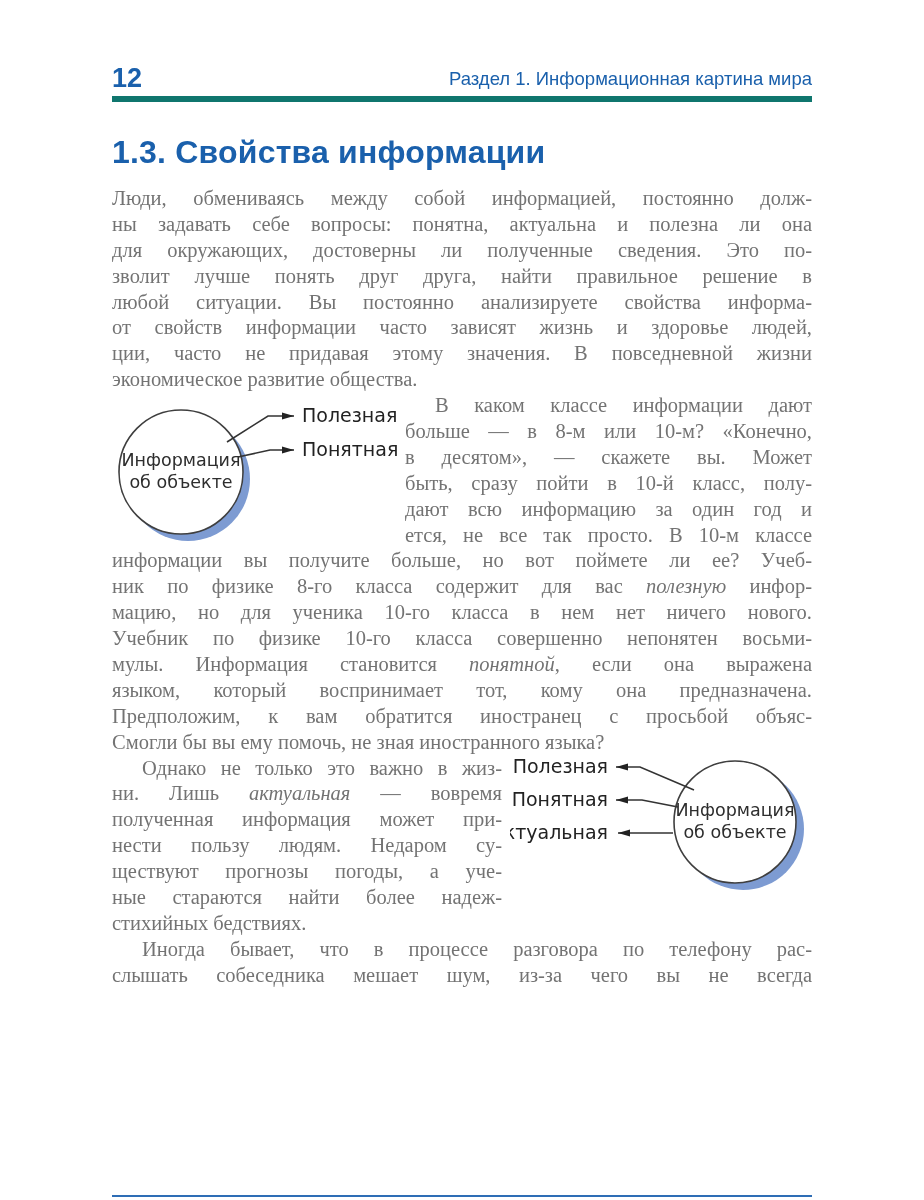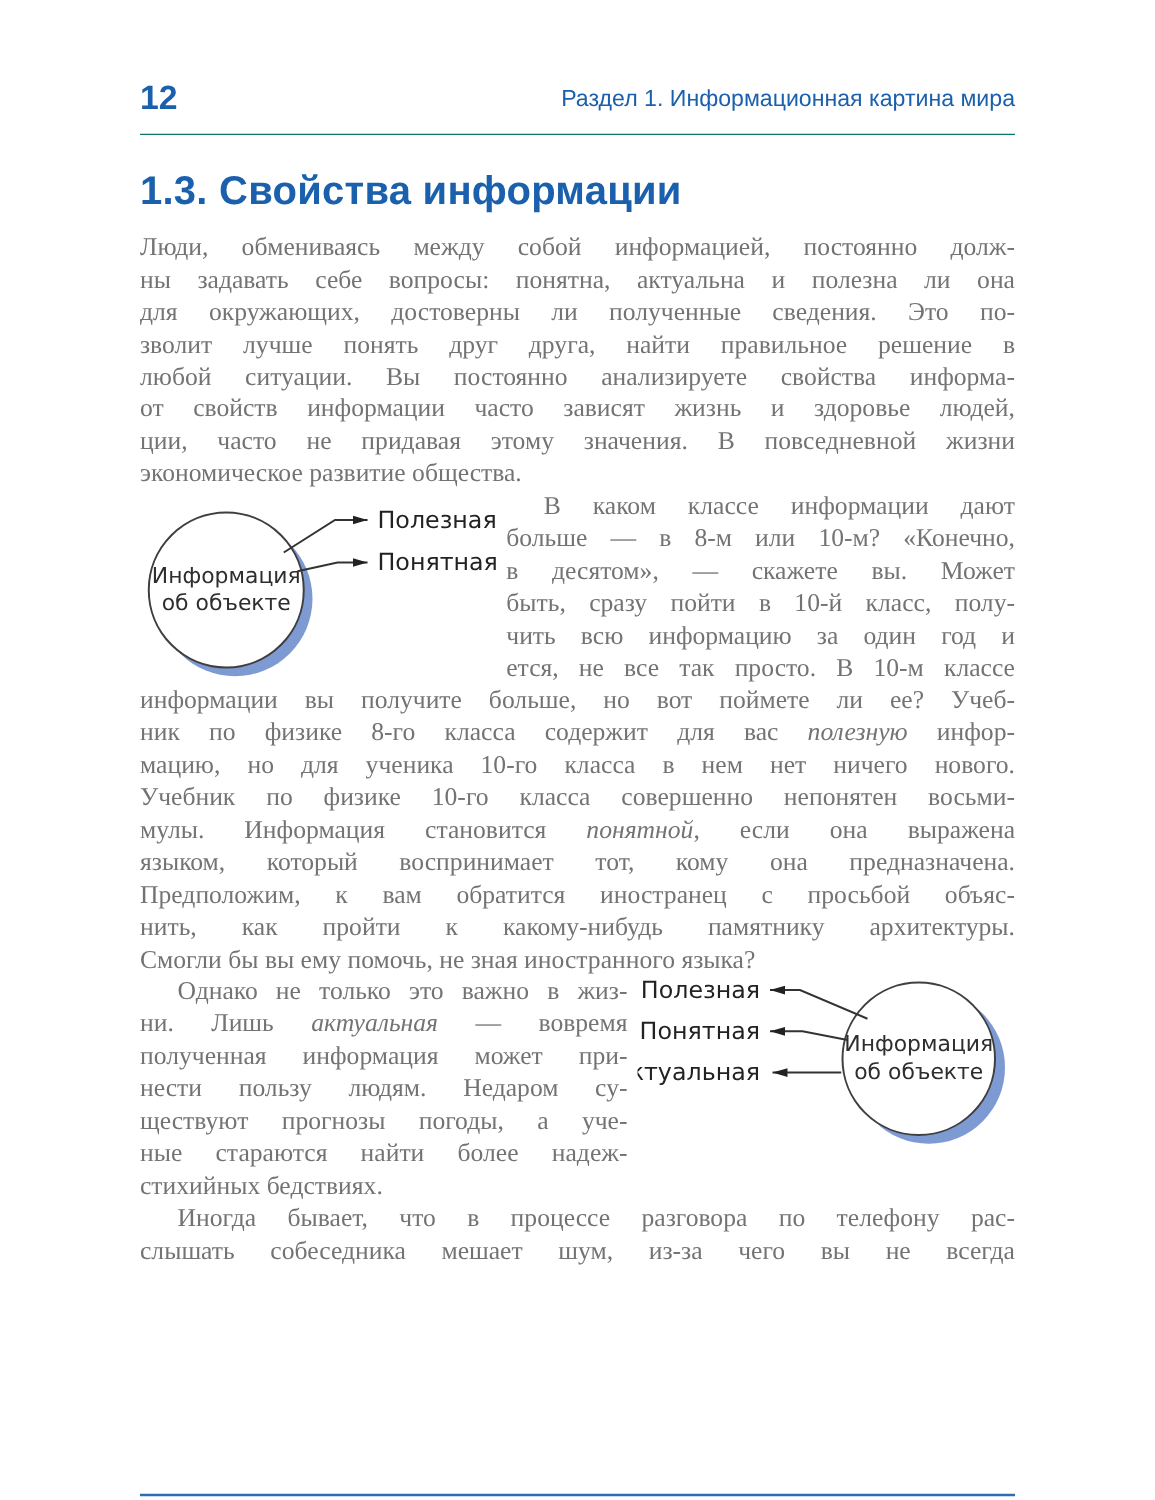--- a/index.html
+++ b/index.html
@@ -4,21 +4,21 @@
 <style>
   html,body{margin:0;padding:0;background:#ffffff;}
   .page{
     position:relative; width:924px; height:1200px; background:#ffffff;
     overflow:hidden; font-family:"Liberation Serif", serif;
   }
   
   .header{
     position:absolute; left:112px; right:112px; top:64px;
     display:flex; justify-content:space-between; align-items:flex-end;
-    border-bottom:1px solid #0f766e; padding-bottom:15px;
+    border-bottom:6px solid #0f766e; padding-bottom:4px;
     font-family:"Liberation Sans", sans-serif; color:#1a60ac;
   }
   .page-num{font-size:27px; font-weight:bold; line-height:28px;}
   .running{font-size:18.5px; line-height:22px; padding-bottom:2px;}
   
   .section-title{
     position:absolute; left:112px; top:134px;
     font-family:"Liberation Sans", sans-serif; font-weight:bold;
     font-size:32px; color:#1a60ac; letter-spacing:0.2px;
   }
@@ -86,34 +86,33 @@
         <path d="M119,49 L160,23 L186,23" fill="none" stroke="#333333" stroke-width="1.6" marker-end="url(#arrowR)"></path>
         <path d="M130,64 L162,57 L186,57" fill="none" stroke="#333333" stroke-width="1.6" marker-end="url(#arrowR)"></path>
         <text class="arrow-label" x="194" y="29">Полезная</text>
         <text class="arrow-label" x="194" y="63">Понятная</text>
       </svg>
       <div id="block-d1-lines" class="d1-lines">
           <div class="line indent">В каком классе информации дают</div>
           <div class="line">больше — в 8-м или 10-м? «Конечно,</div>
           <div class="line">в десятом», — скажете вы. Может</div>
           <div class="line">быть, сразу пойти в 10-й класс, полу-</div>
-          <div class="line">чить всю информацию за один год и</div>
+          <div class="line">дают всю информацию за один год и</div>
           <div class="line">ется, не все так просто. В 10-м классе</div>
         </div>
     </div>
 
     <div id="block-p2">
         <div class="line">информации вы получите больше, но вот поймете ли ее? Учеб-</div>
         <div class="line">ник по физике 8-го класса содержит для вас <i>полезную</i> инфор-</div>
         <div class="line">мацию, но для ученика 10-го класса в нем нет ничего нового.</div>
         <div class="line">Учебник по физике 10-го класса совершенно непонятен восьми-</div>
         <div class="line">мулы. Информация становится <i>понятной</i>, если она выражена</div>
         <div class="line">языком, который воспринимает тот, кому она предназначена.</div>
         <div class="line">Предположим, к вам обратится иностранец с просьбой объяс-</div>
-        <div class="line">нить, как пройти к какому-нибудь памятнику архитектуры.</div>
         <div class="line endline">Смогли бы вы ему помочь, не зная иностранного языка?</div>
       </div>
 
     <div class="wrap-block">
       <svg id="diagram2" class="diagram-svg" width="312" height="162" viewBox="0 0 312 162">
         <defs>
           <marker id="arrowL" markerUnits="userSpaceOnUse" markerWidth="13" markerHeight="9" refX="12" refY="4" orient="auto">
             <path d="M0,0.5 L12,4 L0,7.5 Z" fill="#222222"></path>
           </marker>
         </defs>

